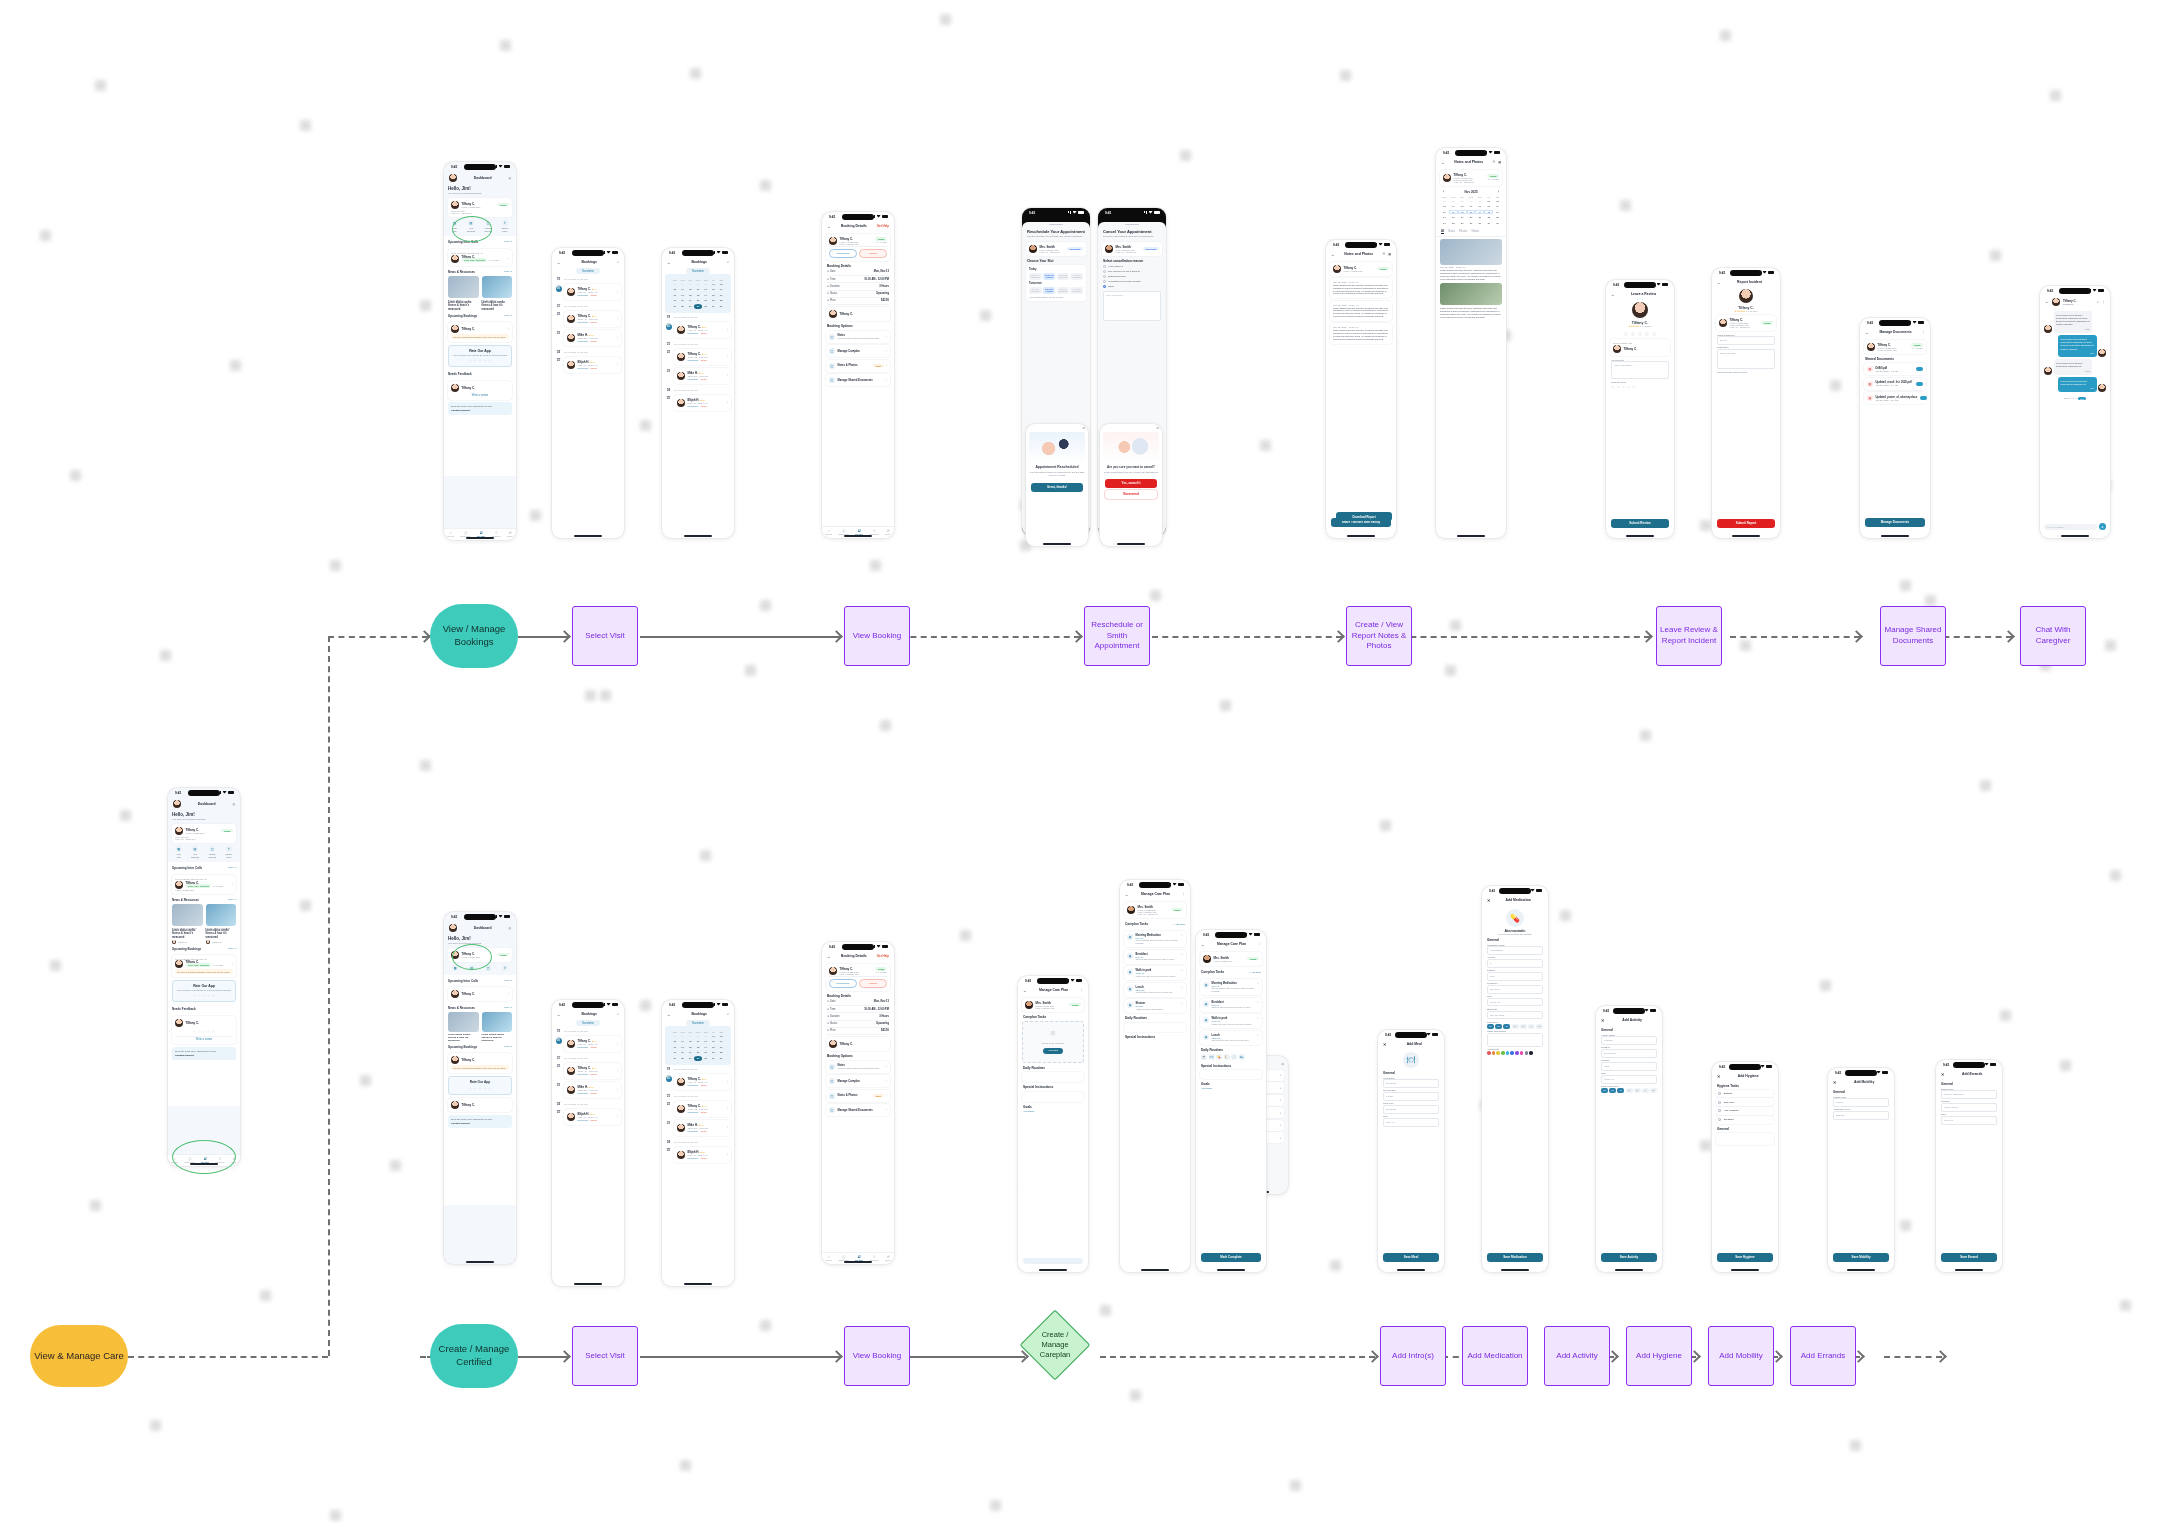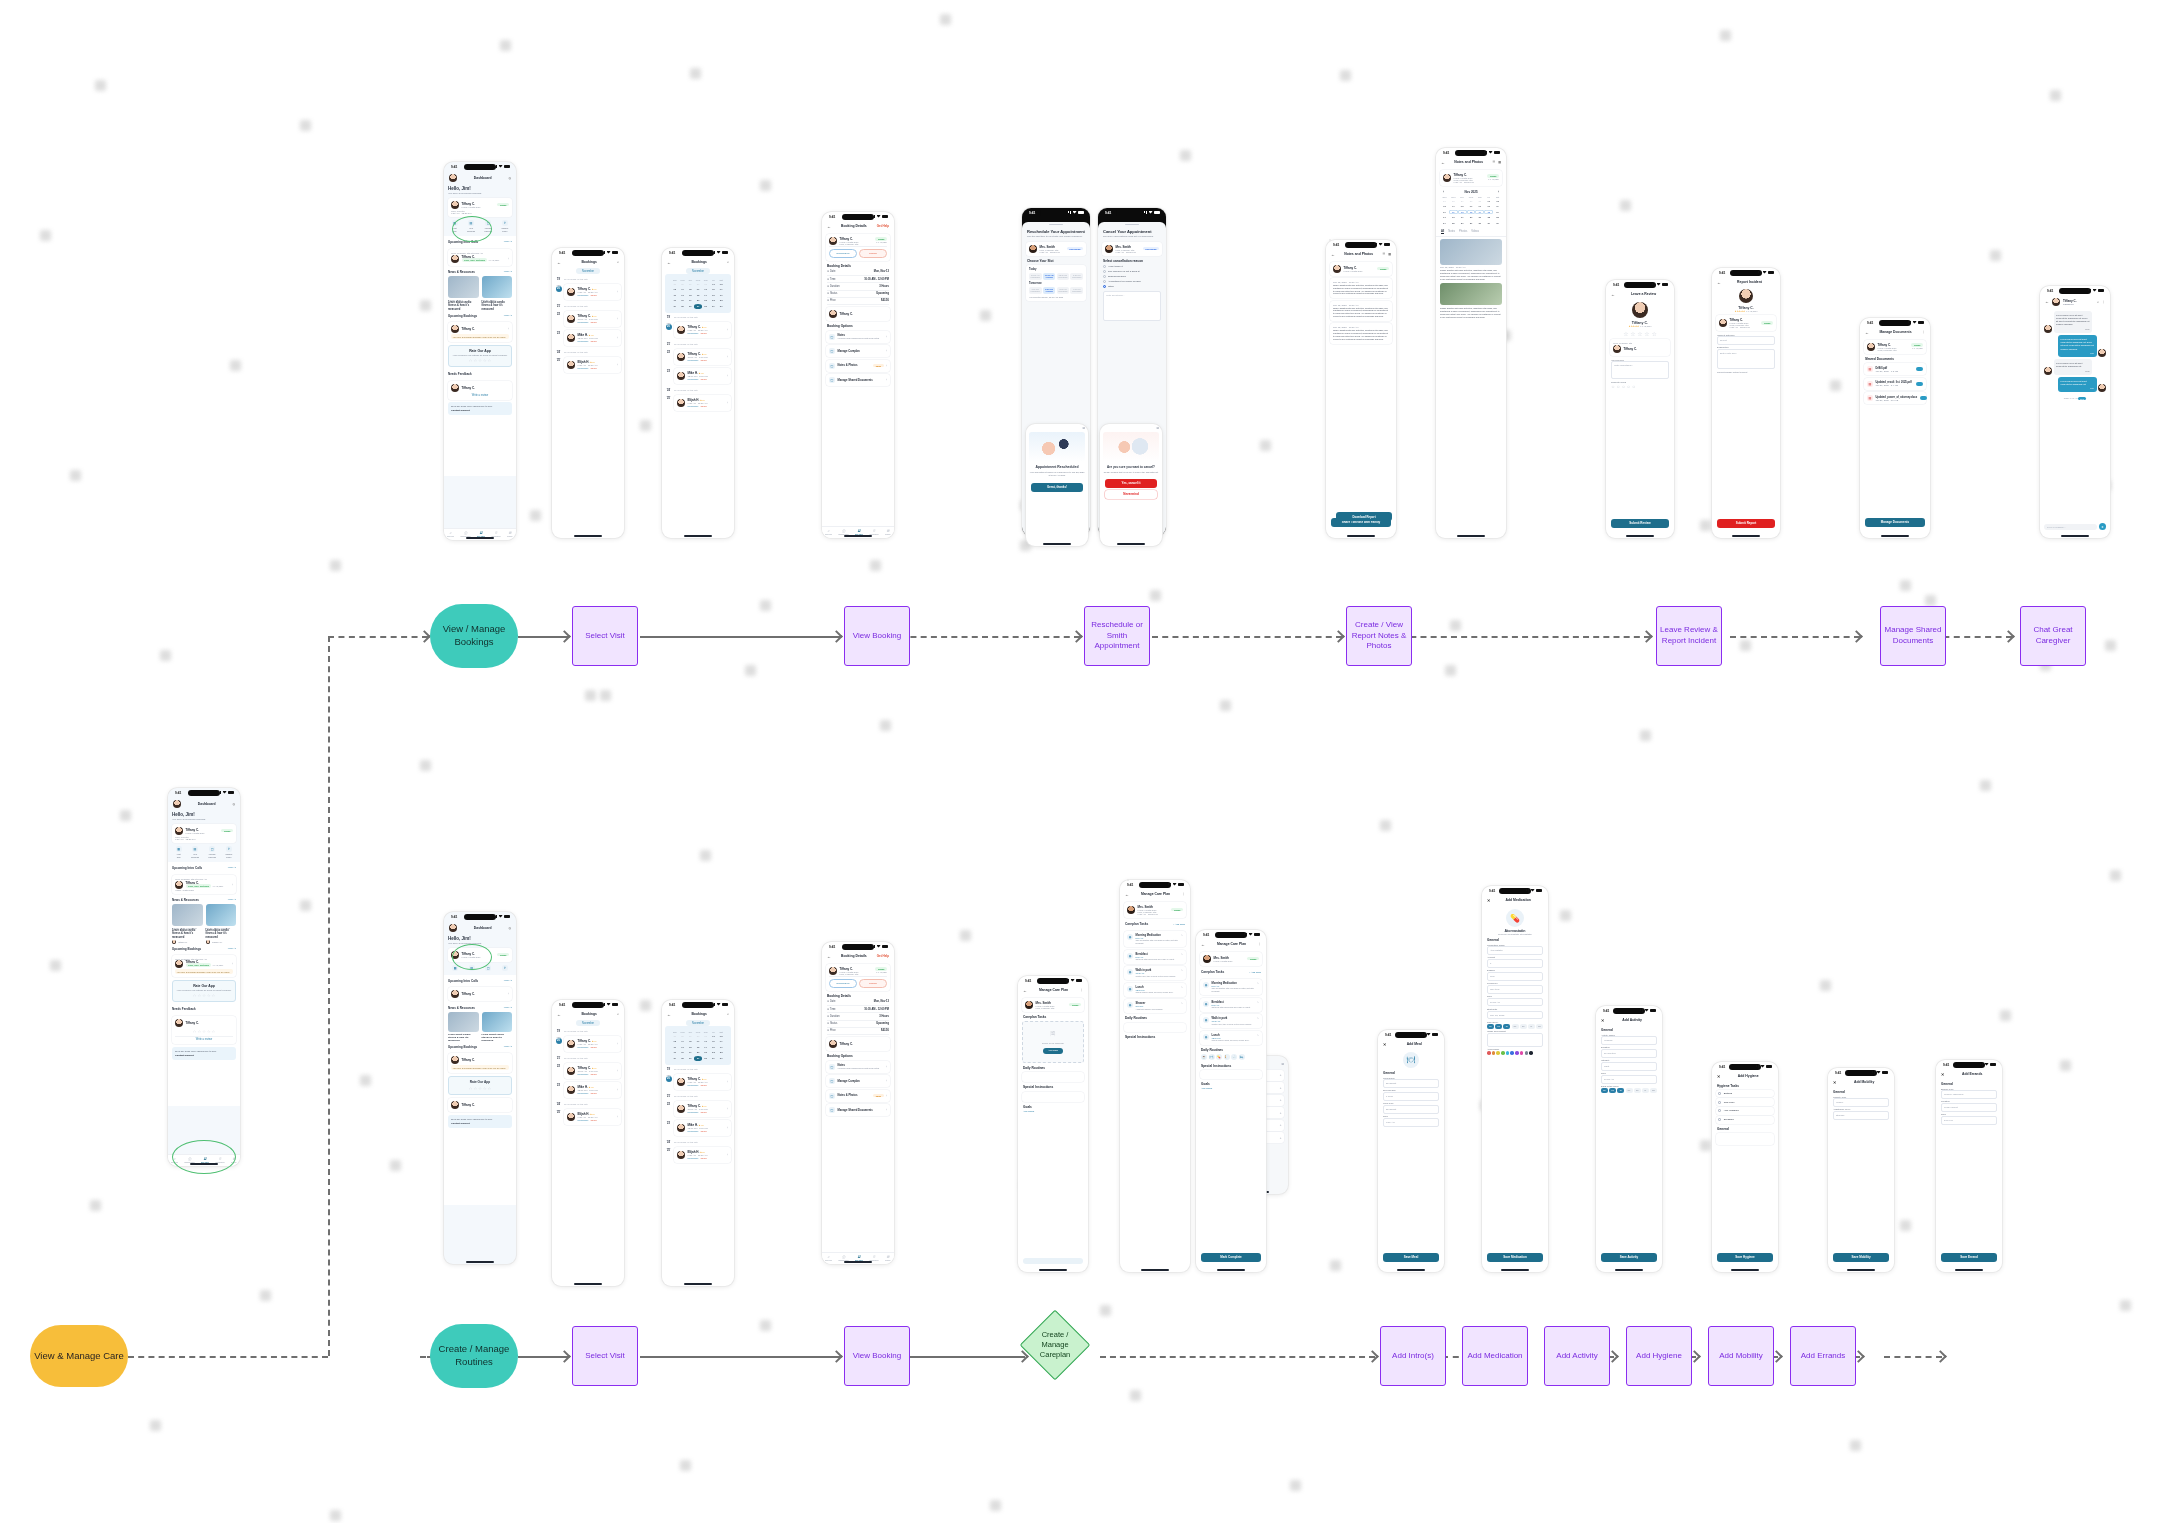--- a/index.html
+++ b/index.html
@@ -348,25 +348,25 @@
   <div class="node node-step" style="left:1084px; top:606px; width:66px; height:60px;">Reschedule or
 Smith
 Appointment</div>
   <div class="node node-step" style="left:1346px; top:606px; width:66px; height:60px;">Create / View
 Report Notes &amp;
 Photos</div>
   <div class="node node-step" style="left:1656px; top:606px; width:66px; height:60px;">Leave Review &amp;
 Report Incident</div>
   <div class="node node-step" style="left:1880px; top:606px; width:66px; height:60px;">Manage Shared
 Documents</div>
-  <div class="node node-step" style="left:2020px; top:606px; width:66px; height:60px;">Chat Great
+  <div class="node node-step" style="left:2020px; top:606px; width:66px; height:60px;">Chat With
 Caregiver</div>
 
   <div class="node node-phase" style="left:430px; top:1324px; width:88px; height:64px;">Create / Manage
-Routines</div>
+Certified</div>
   <div class="node node-step" style="left:572px; top:1326px; width:66px; height:60px;">Select Visit</div>
   <div class="node node-step" style="left:844px; top:1326px; width:66px; height:60px;">View Booking</div>
 
   <div class="node node-decision" style="left:1030px; top:1320px; width:50px; height:50px;">
     <span>Create /
 Manage
 Careplan</span>
   </div>
 
   <div class="node node-step" style="left:1380px; top:1326px; width:66px; height:60px;">Add Intro(s)</div>

